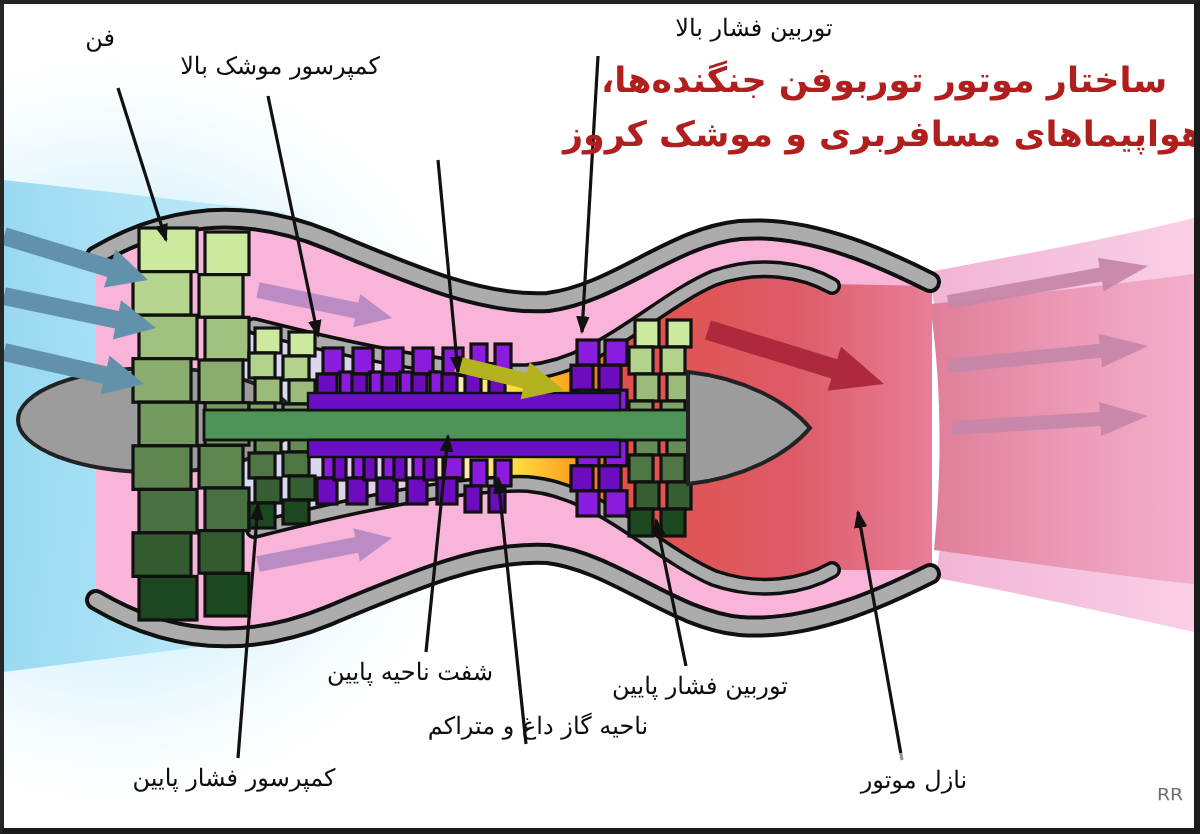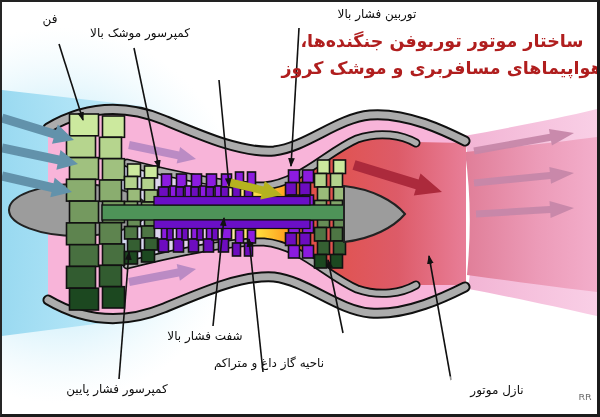--- a/index.html
+++ b/index.html
@@ -256,23 +256,24 @@
       <line x1="261" y1="370" x2="247" y2="237" marker-end="url(#ah)"></line>
       <line x1="341" y1="331" x2="326" y2="258" marker-end="url(#ah)"></line>
       <line x1="449" y1="378" x2="427" y2="254" marker-end="url(#ah)"></line>
     </g>
   </svg>
 
   <div class="lbl" style="left:48px;top:10px;">فن</div>
   <div class="lbl" style="left:138px;top:24px;">کمپرسور موشک بالا</div>
   <div class="lbl" style="left:115px;top:380px;">کمپرسور فشار پایین</div>
   <div class="lbl" style="left:375px;top:5px;">توربین فشار بالا</div>
-  <div class="lbl" style="left:203px;top:327px;">شفت فشار بالا</div>
+  <div class="lbl" style="left:203px;top:327px;">شفت ناحیه پایین</div>
   <div class="lbl" style="left:267px;top:354px;">ناحیه گاز داغ و متراکم</div>
-  <div class="lbl" style="left:455px;top:381px;margin-left:40px;">نازل موتور</div>
+  <div class="lbl" style="left:348px;top:334px;">توربین فشار پایین</div>
+  <div class="lbl" style="left:455px;top:381px;">نازل موتور</div>
 
   <div class="title" id="main-title" style="left: 440px; top: 26px; color: rgb(176, 30, 30);">
     <div>ساختار موتور توربوفن جنگنده‌ها،</div>
     <div>هواپیماهای مسافربری و موشک کروز</div>
   </div>
 
   <div class="watermark" style="left:472px;top:352px;">جام نیوز</div>
   <div class="sig" style="left:583px;top:389px;">ᴿᴿ</div>
 </div>
 

